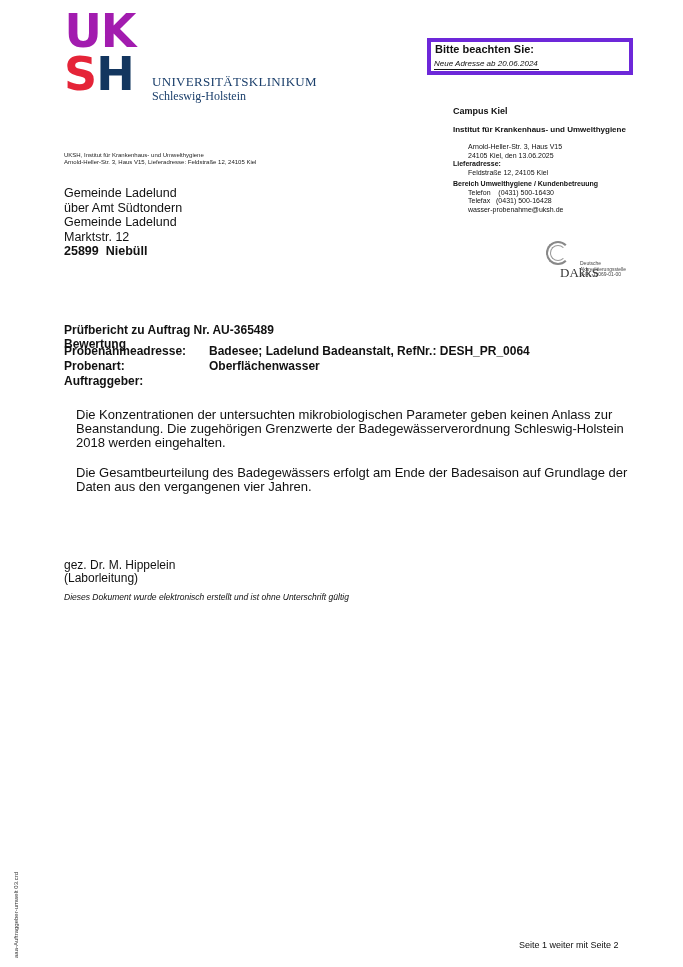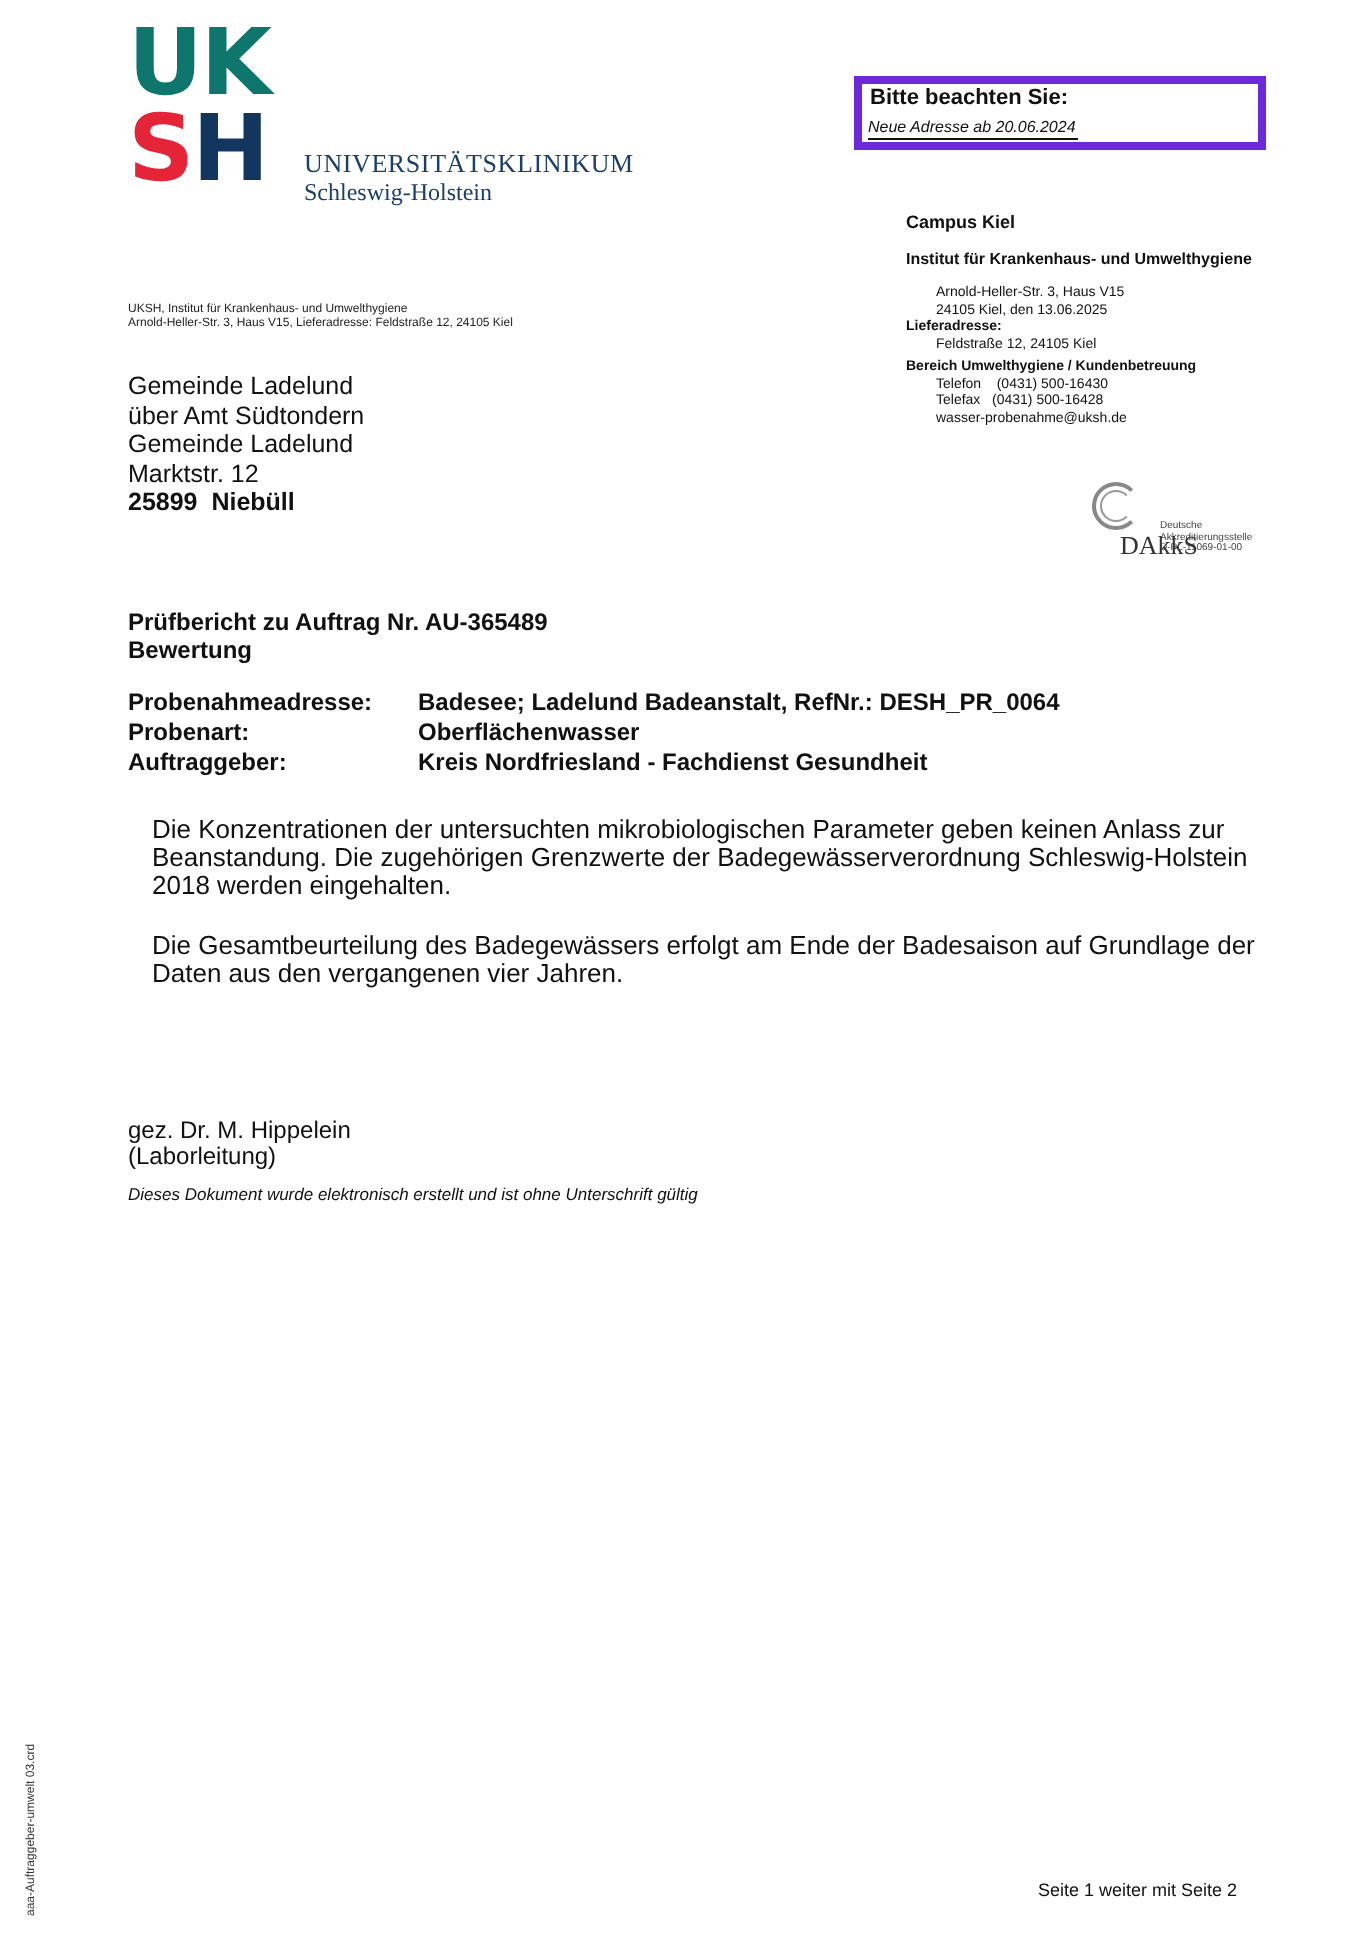--- a/index.html
+++ b/index.html
@@ -6,21 +6,21 @@
   body {
     width:683px; height:967px; position:relative; overflow:hidden;
     background:#ffffff; color:#111;
     font-family:"Liberation Sans", "DejaVu Sans", sans-serif;
   }
   .abs { position:absolute; }
 
   
   .logo-mark { left:64px; top:13px; width:72px; line-height:0.82; font-family:"DejaVu Sans", "Liberation Sans", sans-serif; font-weight:bold; font-size:46px; letter-spacing:-1px; }
   .logo-mark .row { display:block; height:43px; }
-  .logo-uk { color:#0f766e; }
+  .logo-uk { color:#a21caf;text-align:center; }
   .logo-s { color:#e52438; }
   .logo-h { color:#13365f; }
   .logo-text { left:152px; top:74px; font-family:"Liberation Serif", "DejaVu Serif", serif; color:#1b3f6b; }
   .logo-text .l1 { font-size:13px; letter-spacing:0.3px; display:block; line-height:15px; }
   .logo-text .l2 { font-size:12px; display:block; line-height:14px; }
 
   
   .notice { left:427px; top:38px; width:198px; height:29px; border:4px solid #6d28d9; }
   .notice .title { position:absolute; left:4px; top:1px; font-size:11px; font-weight:bold; }
   .notice .sub { position:absolute; left:3px; top:17px; font-size:8px; border-bottom:1px solid #111; padding-right:1px; line-height:10px;font-style:italic; }
@@ -40,21 +40,21 @@
   .dakks .small { position:absolute; left:34px; top:22px; font-size:5px; line-height:5.5px; color:#444; white-space:nowrap; }
 
   
   .sender { left:64px; top:152px; font-size:6px; line-height:7px; color:#222; }
 
   
   .recipient { left:64px; top:186px; font-size:12.5px; line-height:14.5px; }
   .recipient .b { font-weight:bold; }
 
   
-  .report { left:64px; top:305px; font-size:12px; line-height:13.5px; font-weight:bold; }
+  .report { left:64px; top:324px; font-size:12px; line-height:13.5px; font-weight:bold; }
   .meta { left:64px; top:344px; font-size:12px; line-height:15px; font-weight:bold; }
   .meta .r { display:flex; }
   .meta .k { width:145px; }
 
   .para { left:76px; font-size:13px; line-height:14px; width:570px; }
   .p1 { top:408px; }
   .p2 { top:466px; }
 
   .sig { left:64px; top:559px; font-size:12px; line-height:12.5px; }
   .note { left:64px; top:592px; font-size:8.5px; font-style:italic; }
@@ -124,21 +124,20 @@
   <div class="r">
     <span class="k">Probenahmeadresse:</span>
     <span>Badesee; Ladelund Badeanstalt, RefNr.: DESH_PR_0064</span>
   </div>
   <div class="r">
     <span class="k">Probenart:</span>
     <span>Oberflächenwasser</span>
   </div>
   <div class="r">
     <span class="k">Auftraggeber:</span>
-    <span>Kreis Nordfriesland - Fachdienst Gesundheit</span>
   </div>
 </div>
 
 <div class="abs para p1">Die Konzentrationen der untersuchten mikrobiologischen Parameter geben keinen Anlass zur Beanstandung. Die zugehörigen Grenzwerte der Badegewässerverordnung Schleswig-Holstein 2018 werden eingehalten.</div>
 <div class="abs para p2">Die Gesamtbeurteilung des Badegewässers erfolgt am Ende der Badesaison auf Grundlage der Daten aus den vergangenen vier Jahren.</div>
 
 <div class="abs sig">
   <div>gez. Dr. M. Hippelein</div>
   <div>(Laborleitung)</div>
 </div>

